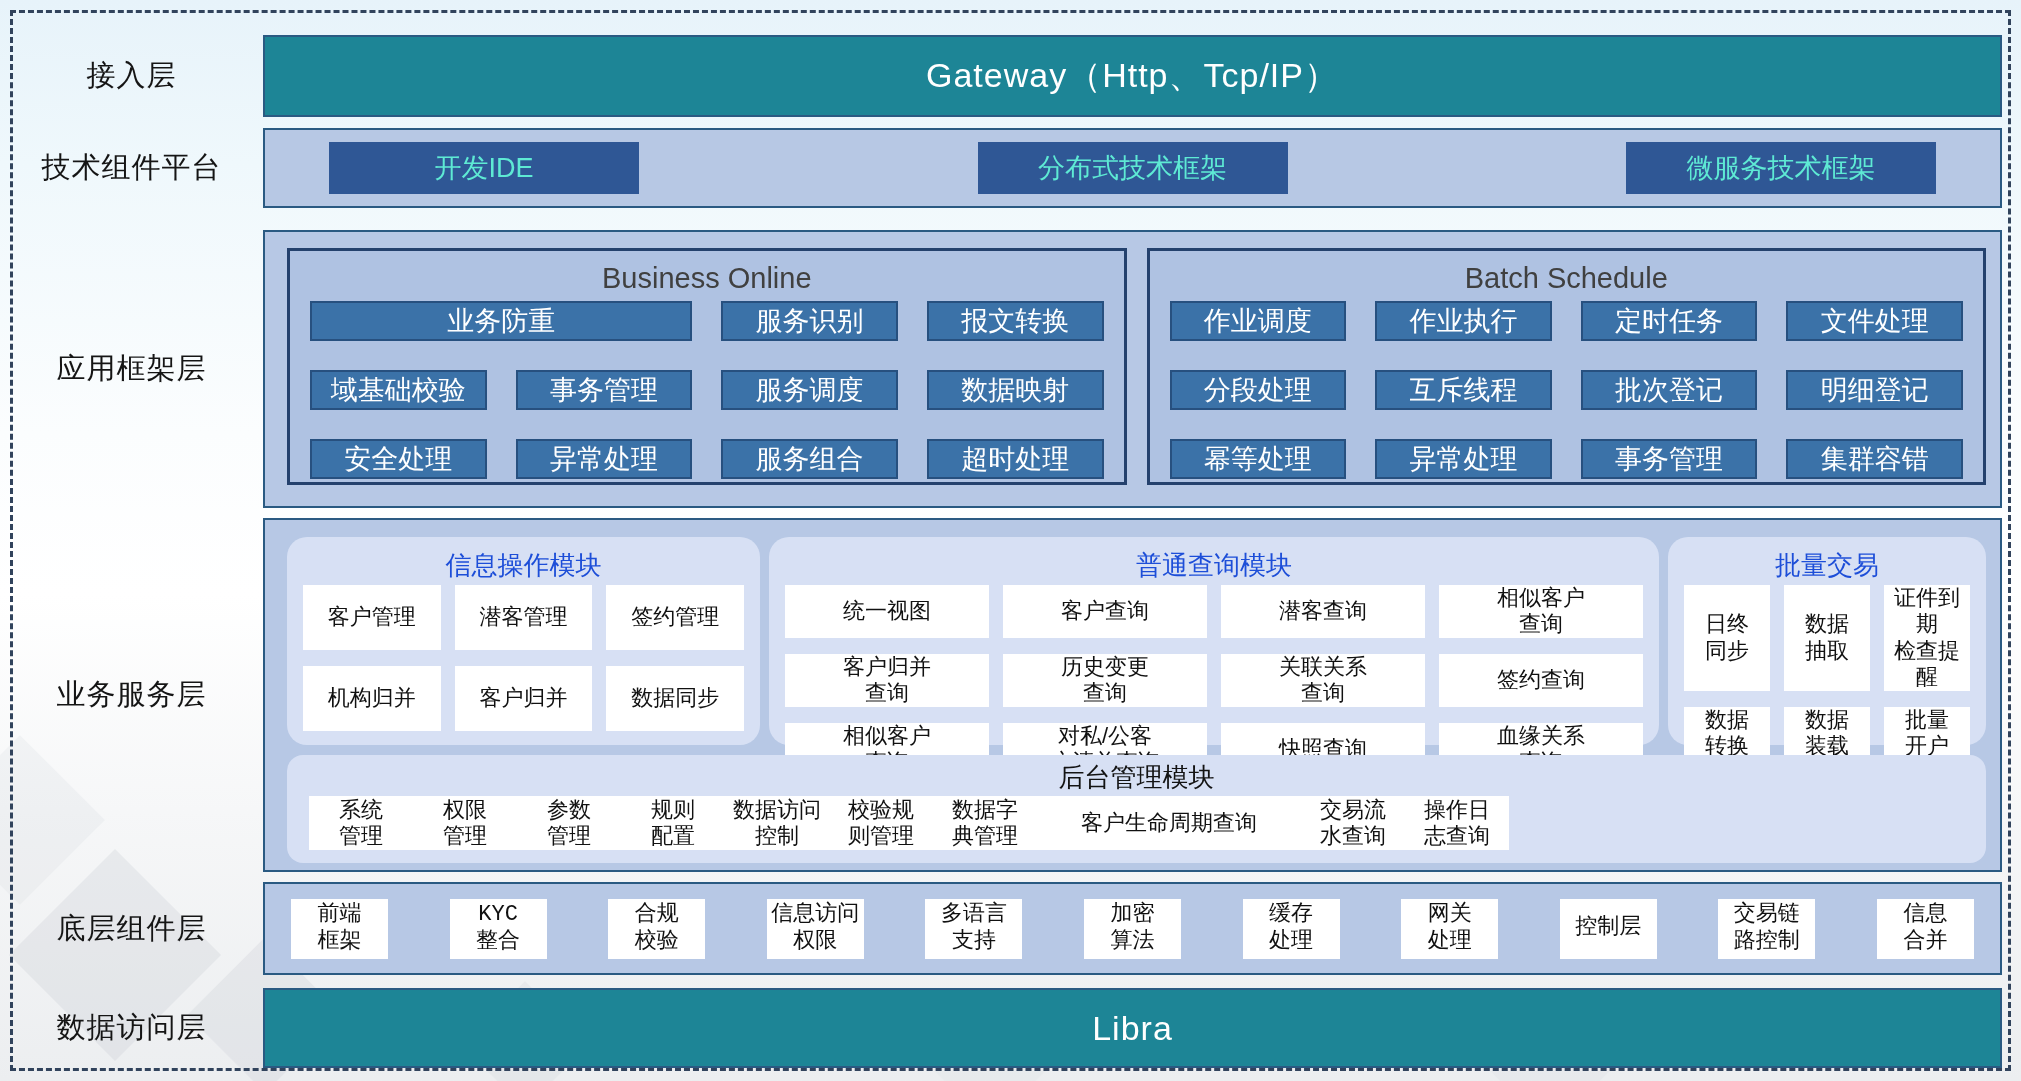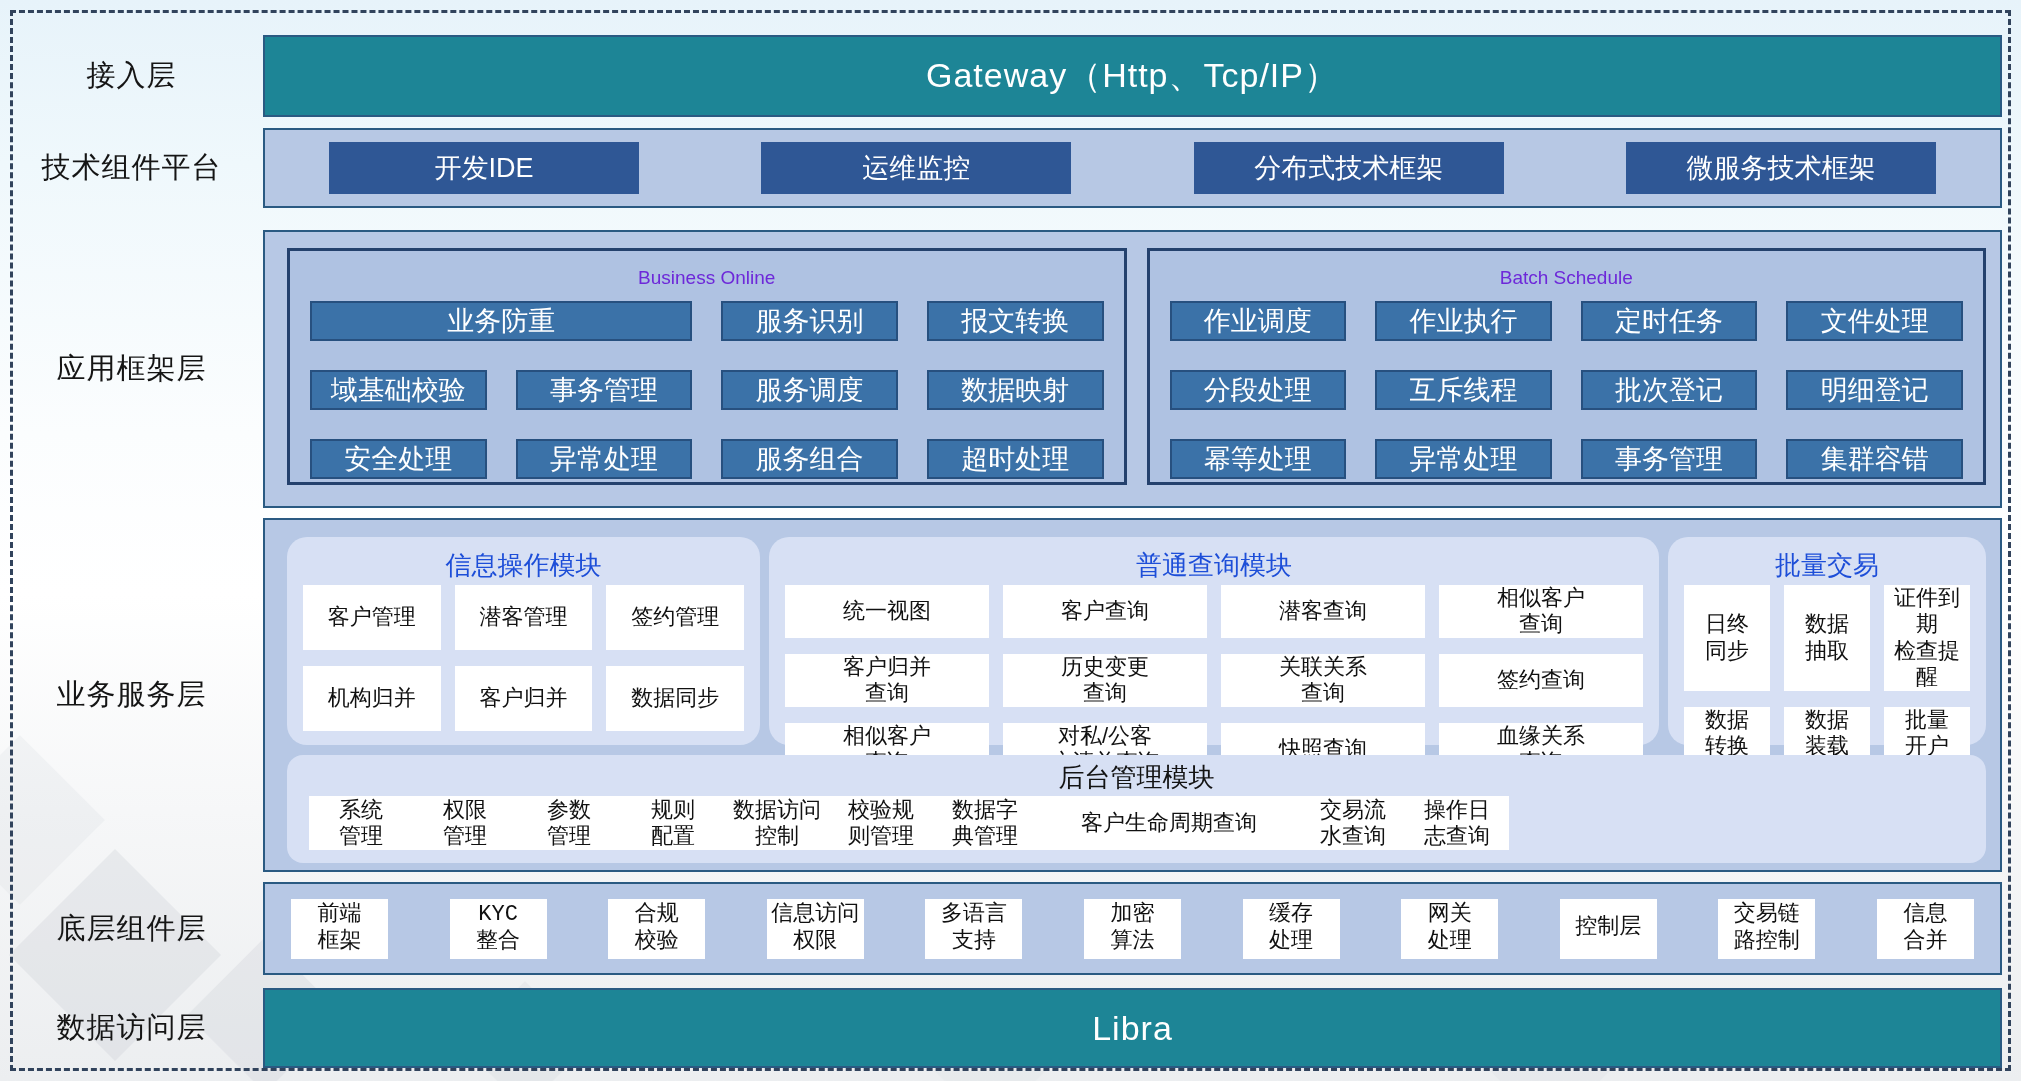--- a/index.html
+++ b/index.html
@@ -25,30 +25,30 @@
               font-size:29px;letter-spacing:1px;color:#151515;}
   .content{flex:1;box-sizing:border-box;}
 
   
   .teal-bar{height:82px;background:#1d8596;border:2px solid #2a5a82;
             display:flex;align-items:center;justify-content:center;
             color:#ffffff;font-size:34px;letter-spacing:1px;}
   .row-tech{margin-top:11px;}
   .tech-band{height:80px;background:#b7c8e4;border:2px solid #2a5a82;
              display:flex;align-items:center;justify-content:space-between;padding:0 64px;}
-  .tech-btn{width:310px;height:52px;background:#2f5795;color:#ffffff;
+  .tech-btn{width:310px;height:52px;background:#2f5795;color:#5eead4;
             display:flex;align-items:center;justify-content:center;font-size:27px;}
 
   
   .row-framework{margin-top:22px;}
   .framework-box{height:278px;background:#b7c8e5;border:2px solid #2a5a82;
                  display:flex;gap:20px;padding:16px 14px 21px 22px;}
   .sub-box{flex:1;background:#afc2e2;border:3px solid #24416d;
            display:flex;flex-direction:column;padding:4px 20px 14px;box-sizing:border-box;}
-  .sub-title{text-align:center;font-size:19px;height:46px;line-height:46px;color:#6d28d9;}
+  .sub-title{text-align:center;font-size:29px;height:46px;line-height:46px;color:#404040;}
   .sub-grid{flex:1;display:grid;grid-template-columns:repeat(4,1fr);column-gap:52px;row-gap:15px;gap:29px;}
   .fw-btn{background:#3b72a8;border:2px solid #27507f;color:#fff;box-sizing:border-box;
           display:flex;align-items:center;justify-content:center;font-size:27px;}
   .span2{grid-column:1 / 3;}
 
   
   .row-service{margin-top:10px;}
   .service-box{height:354px;background:#b7c8e5;border:2px solid #2a5a82;
                display:flex;flex-direction:column;padding:17px 14px 0 22px;box-sizing:border-box;}
   .modules-row{display:flex;gap:9px;height:208px;}
@@ -99,21 +99,20 @@
       <div class="label-cell">接入层</div>
       <div class="content teal-bar">
         <span>Gateway（Http、Tcp/IP）</span>
       </div>
     </div>
 
     <div class="layer-row row-tech">
       <div class="label-cell">技术组件平台</div>
       <div class="content tech-band">
         <div class="tech-btn">开发IDE</div>
-        <div class="tech-btn">运维监控</div>
         <div class="tech-btn">分布式技术框架</div>
         <div class="tech-btn">微服务技术框架</div>
       </div>
     </div>
 
     <div class="layer-row row-framework">
       <div class="label-cell">应用框架层</div>
       <div class="content framework-box">
 
         <div class="sub-box">

